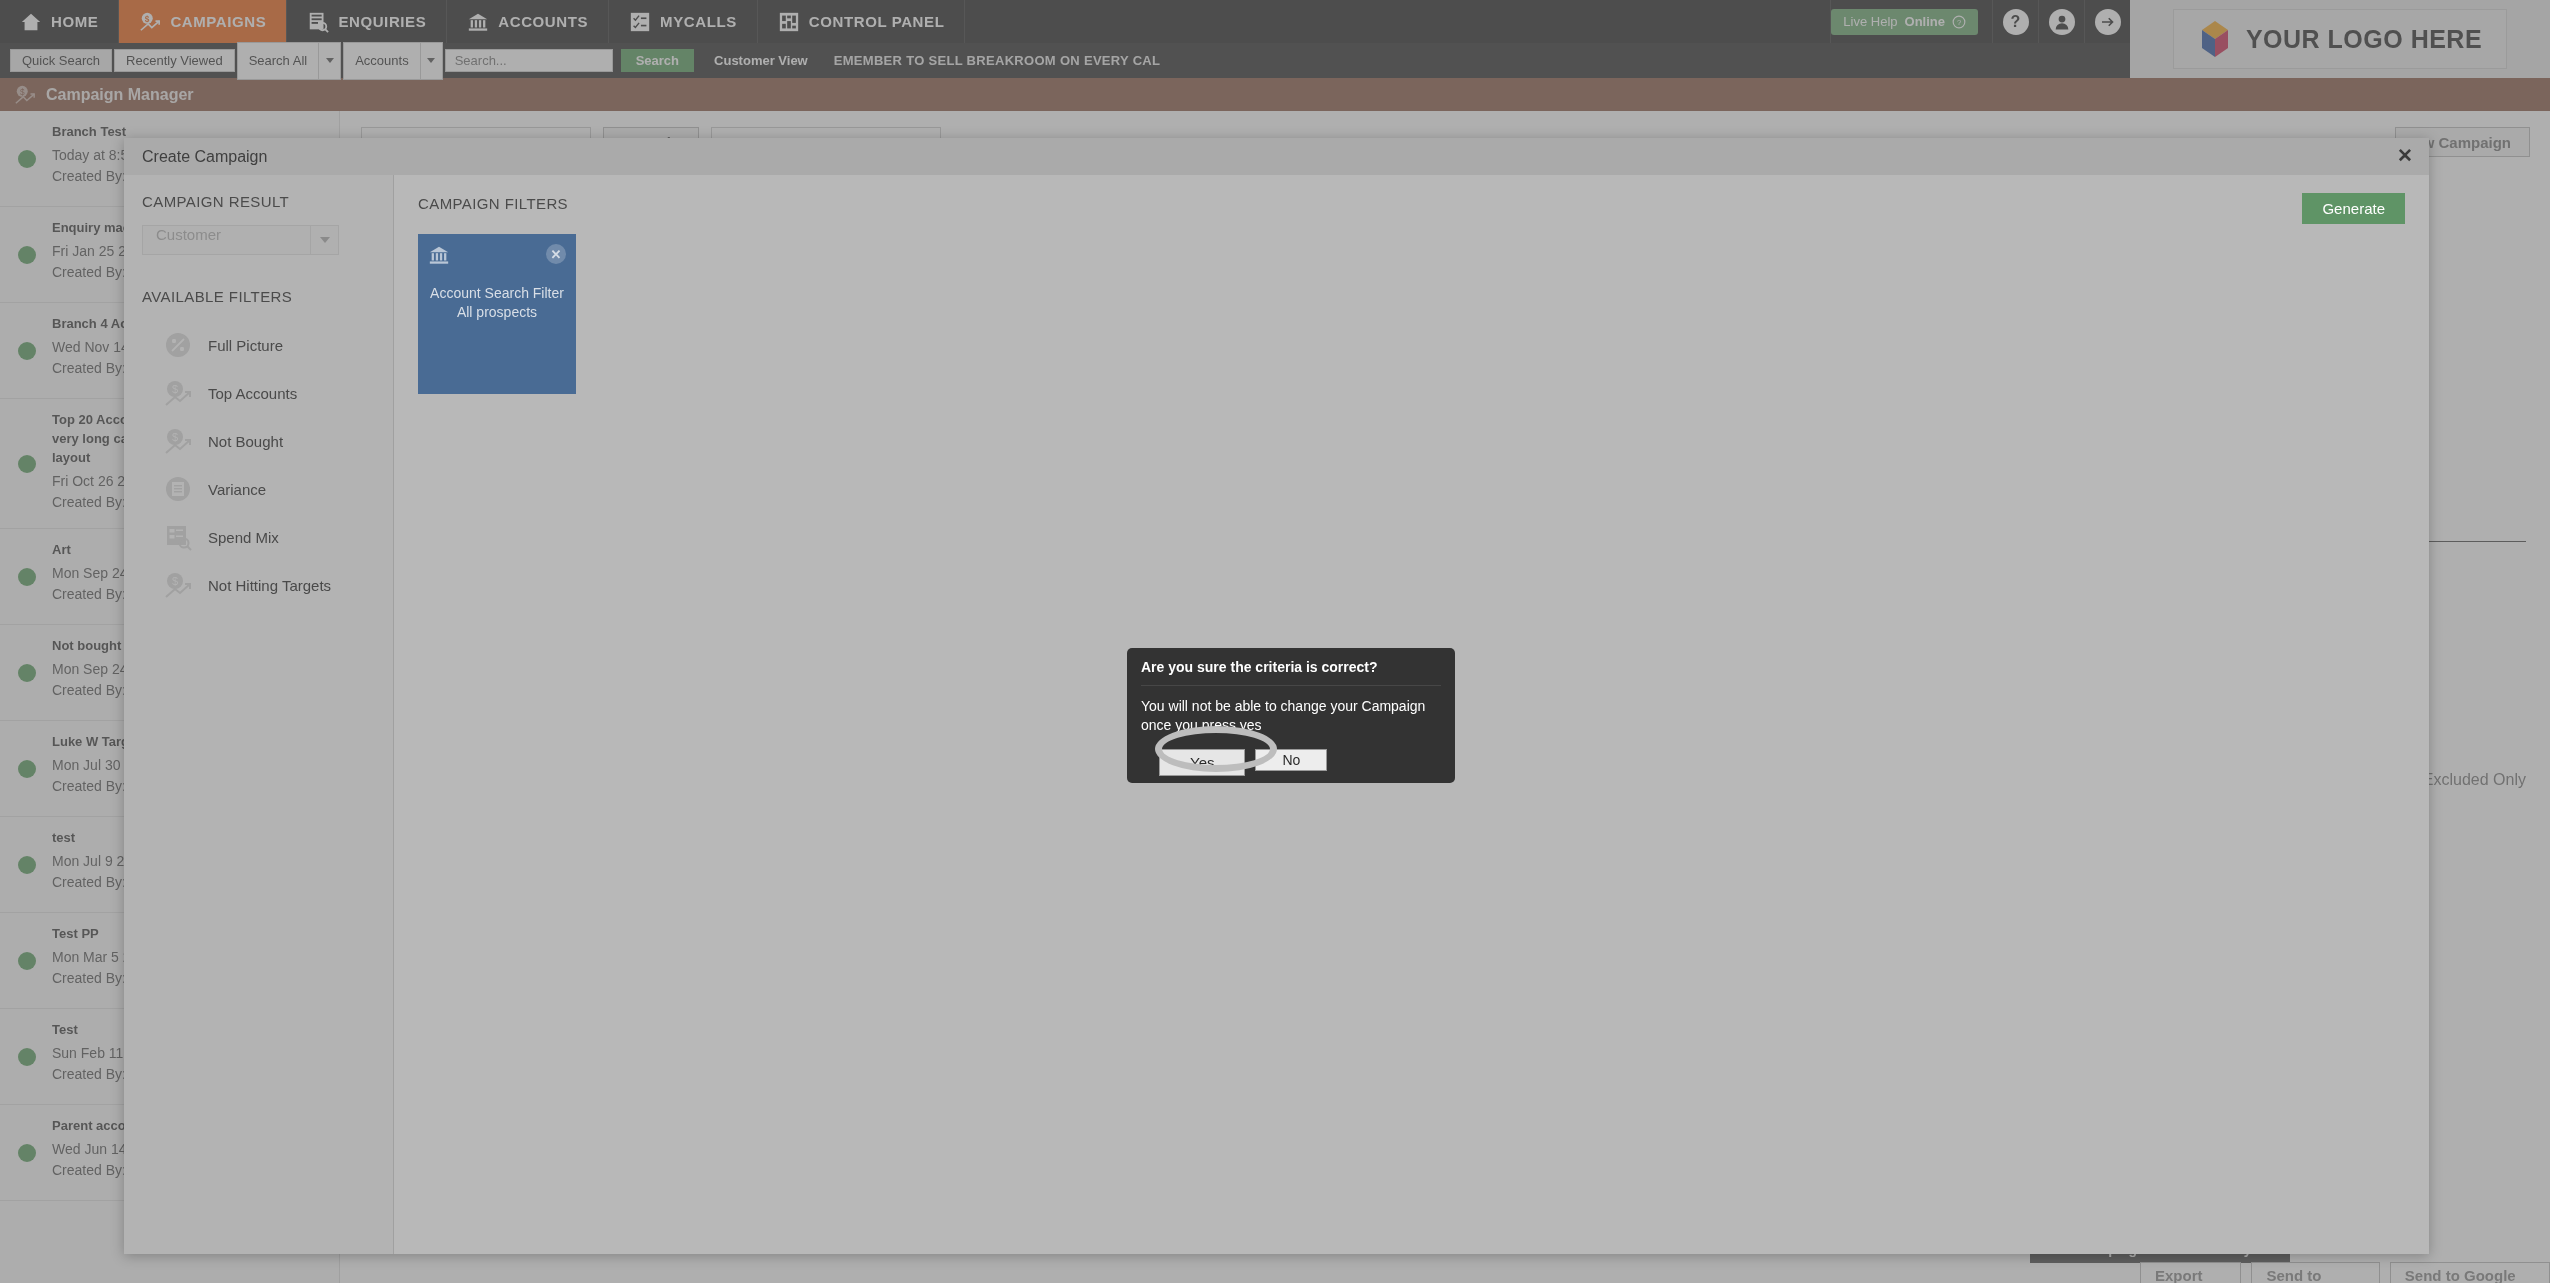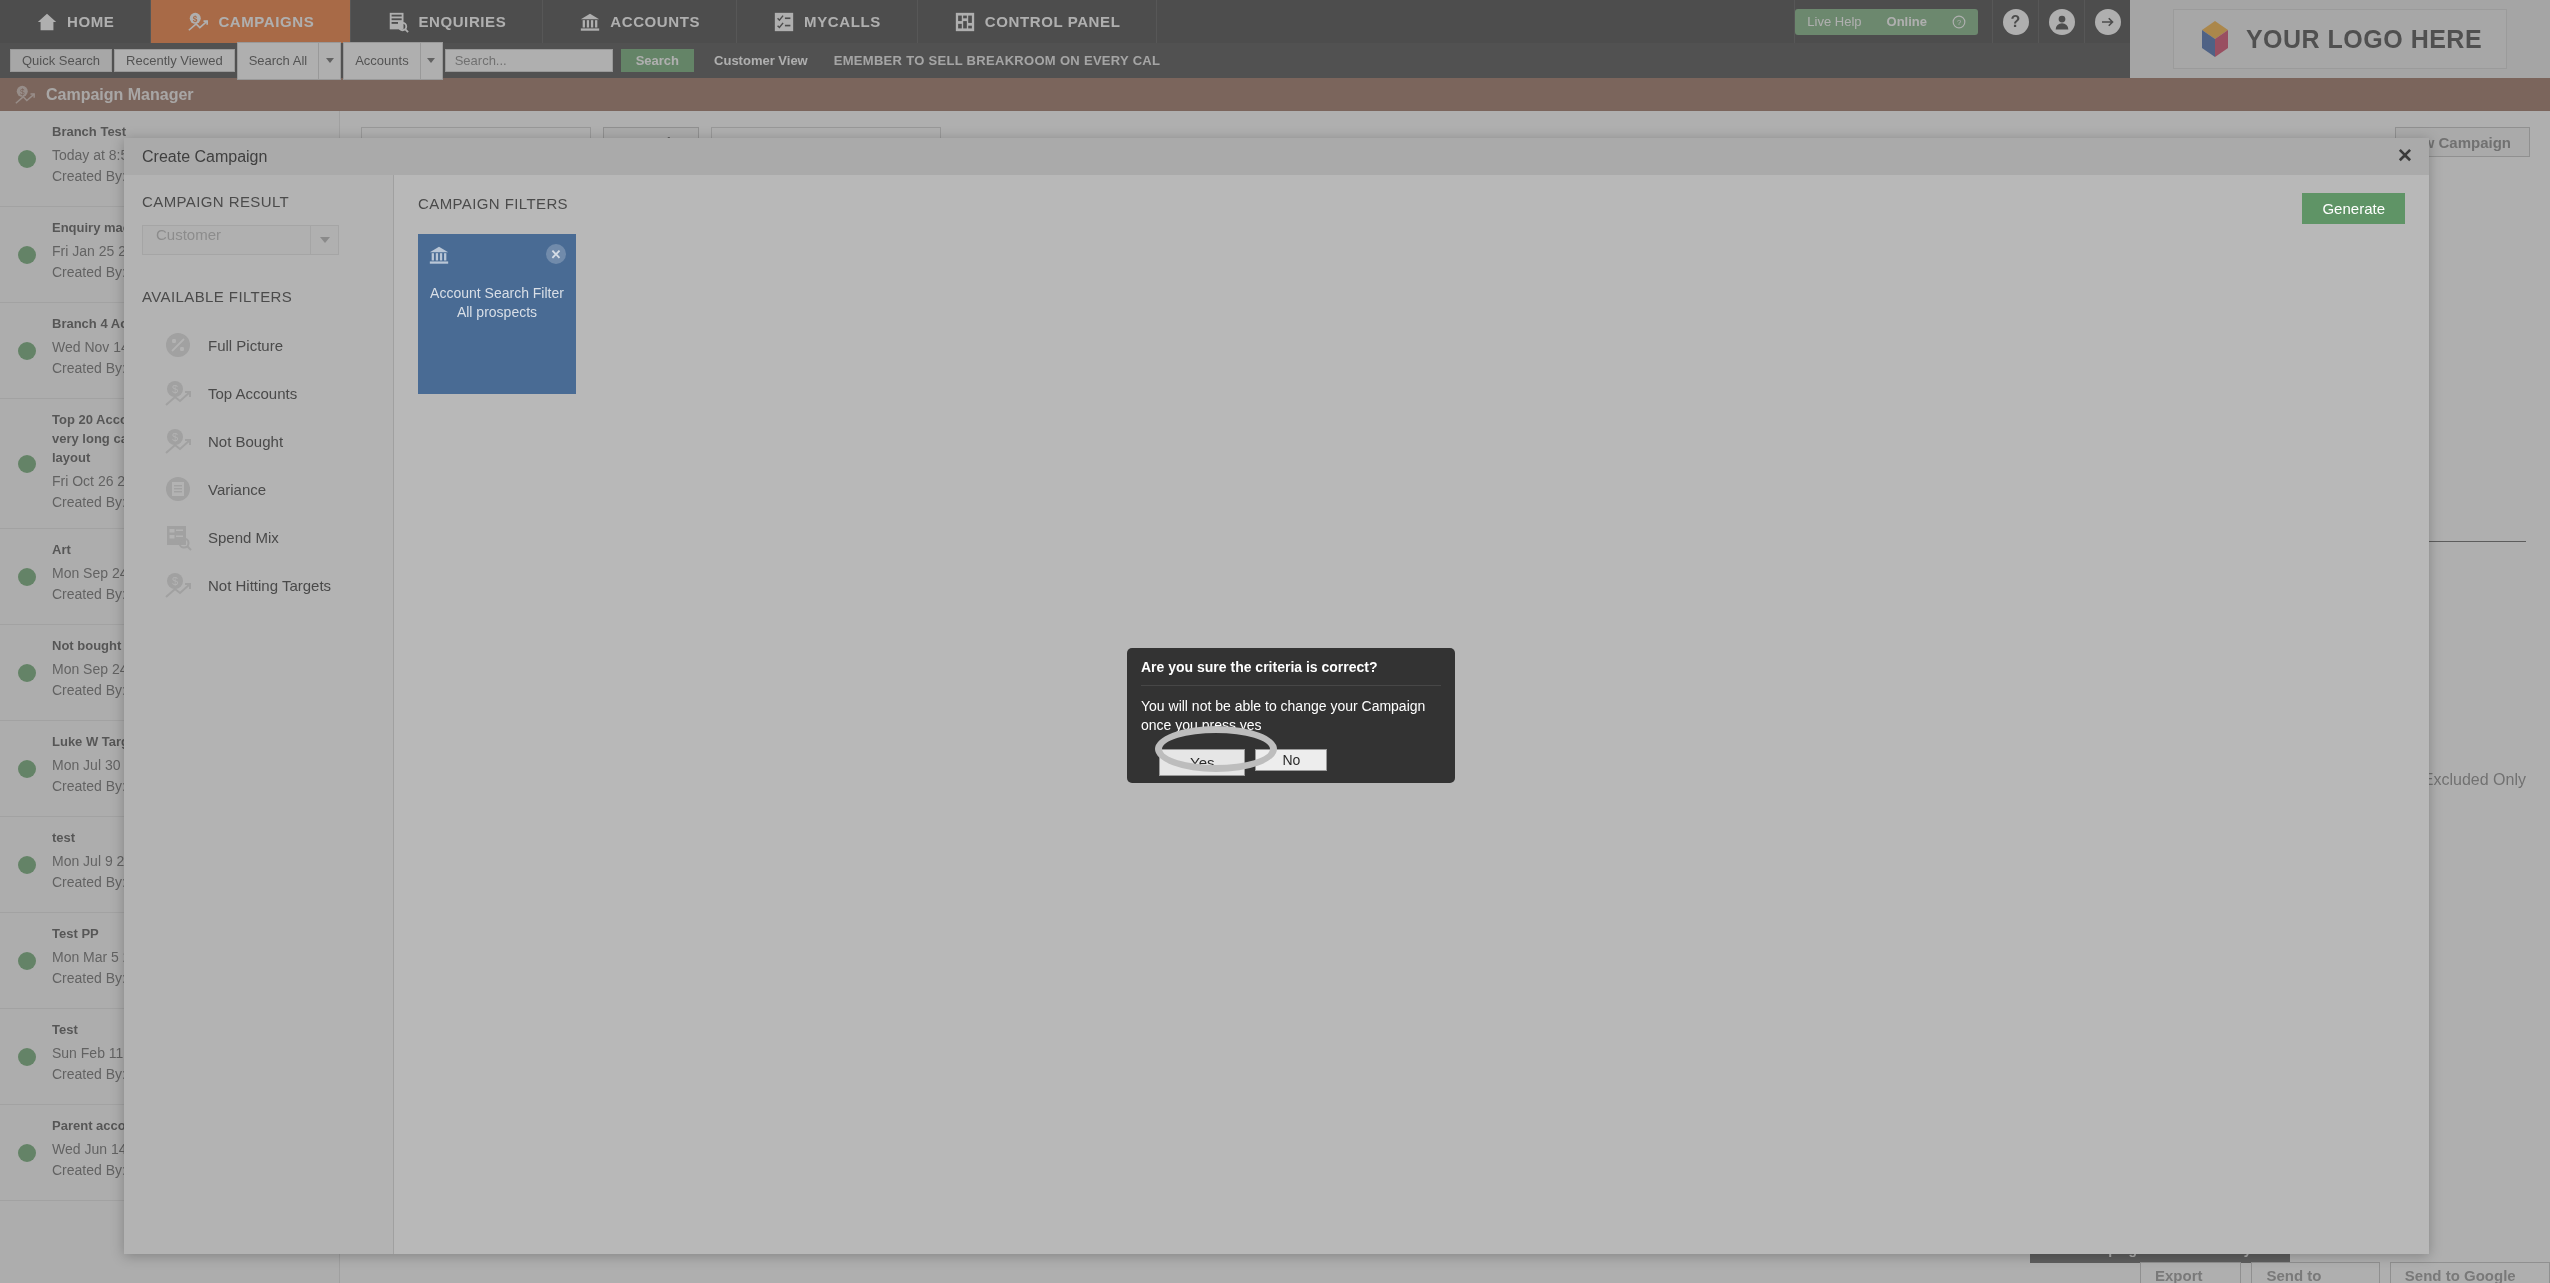--- a/index.html
+++ b/index.html
@@ -11,29 +11,29 @@
   }
   #root { position: relative; width: 2550px; height: 1283px; }
 
   
   .topnav {
     position: absolute; left: 0; top: 0; width: 2130px; height: 43px;
     background: #272727; display: flex; align-items: stretch;
   }
   .nav-item {
     display: flex; align-items: center; gap: 9px;
-    padding: 0 36px; color: #ffffff;
+    padding: 0 20px; color: #ffffff;
     font-size: 15px; font-weight: bold; letter-spacing: .6px;
     border-right: 1px solid #3c3c3c;
   }
   .nav-item.active { background: #f0671a; }
   .nav-icon { width: 22px; height: 22px; display: block; }
   .nav-spacer { flex: 1; border-right: 1px solid #3c3c3c; }
   .livehelp {
-    display: flex; align-items: center; gap: 25px;
+    display: flex; align-items: center; gap: 7px;
     background: #6aa96f; color: #fff; border-radius: 3px;
     height: 26px; padding: 0 12px; font-size: 13px;
     align-self: center; margin-right: 14px; justify-content: flex-end;
   }
   .livehelp b { font-weight: bold; }
   .circbtn {
     width: 46px; display: flex; align-items: center; justify-content: center;
     border-left: 1px solid #3c3c3c;
   }
   .circ {

